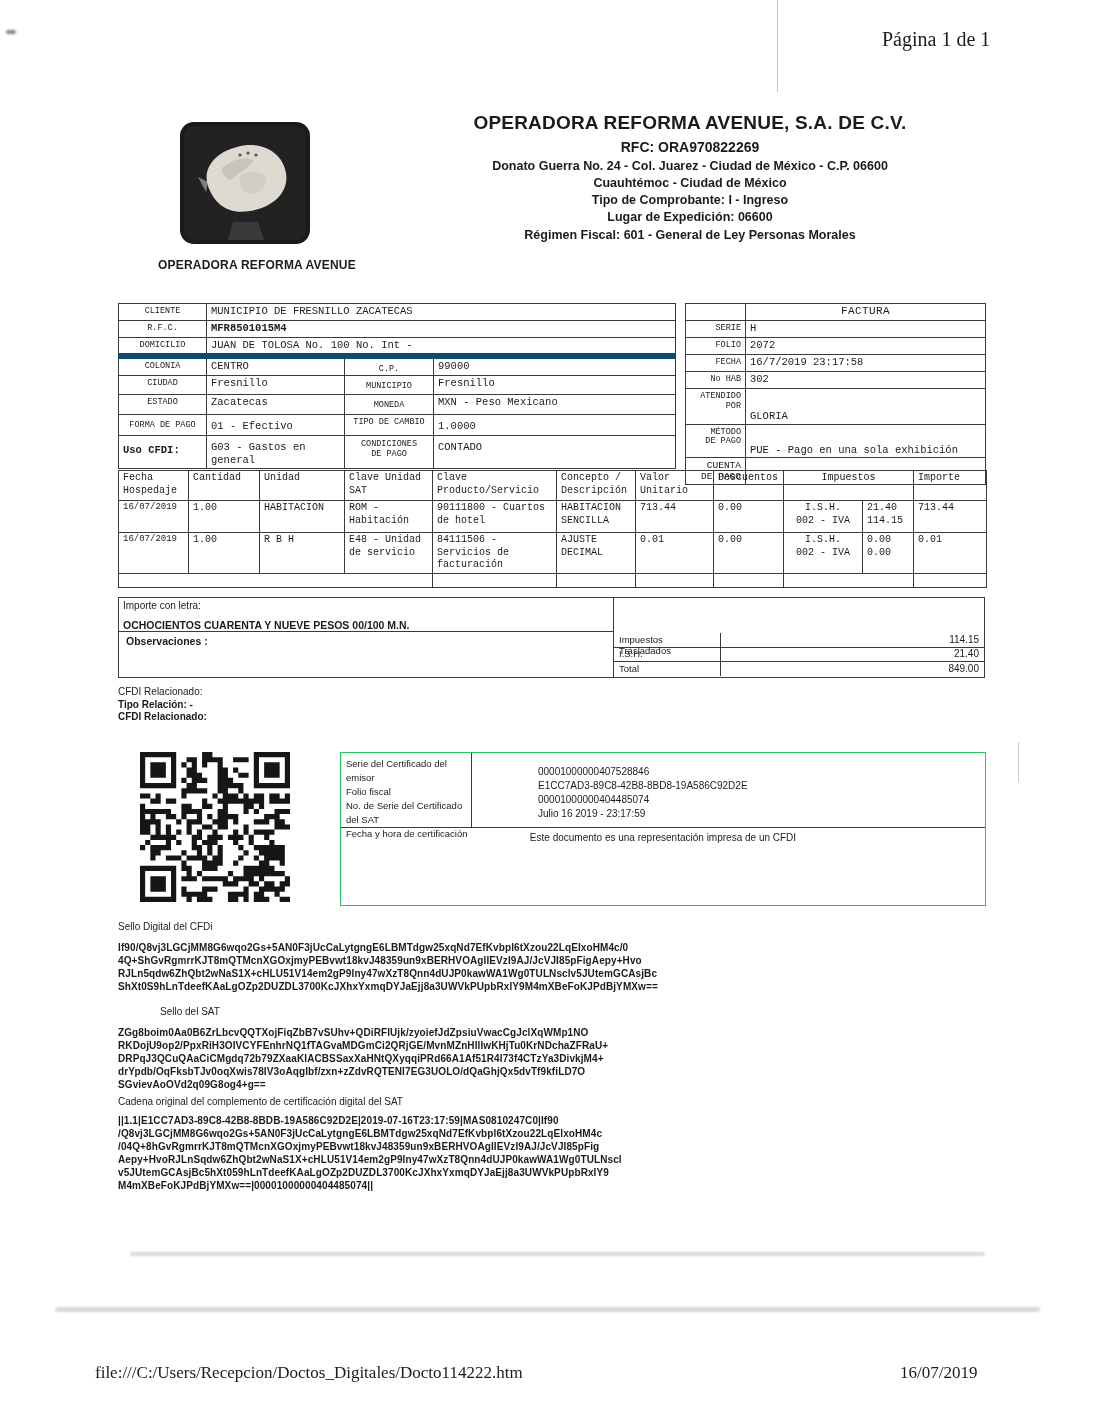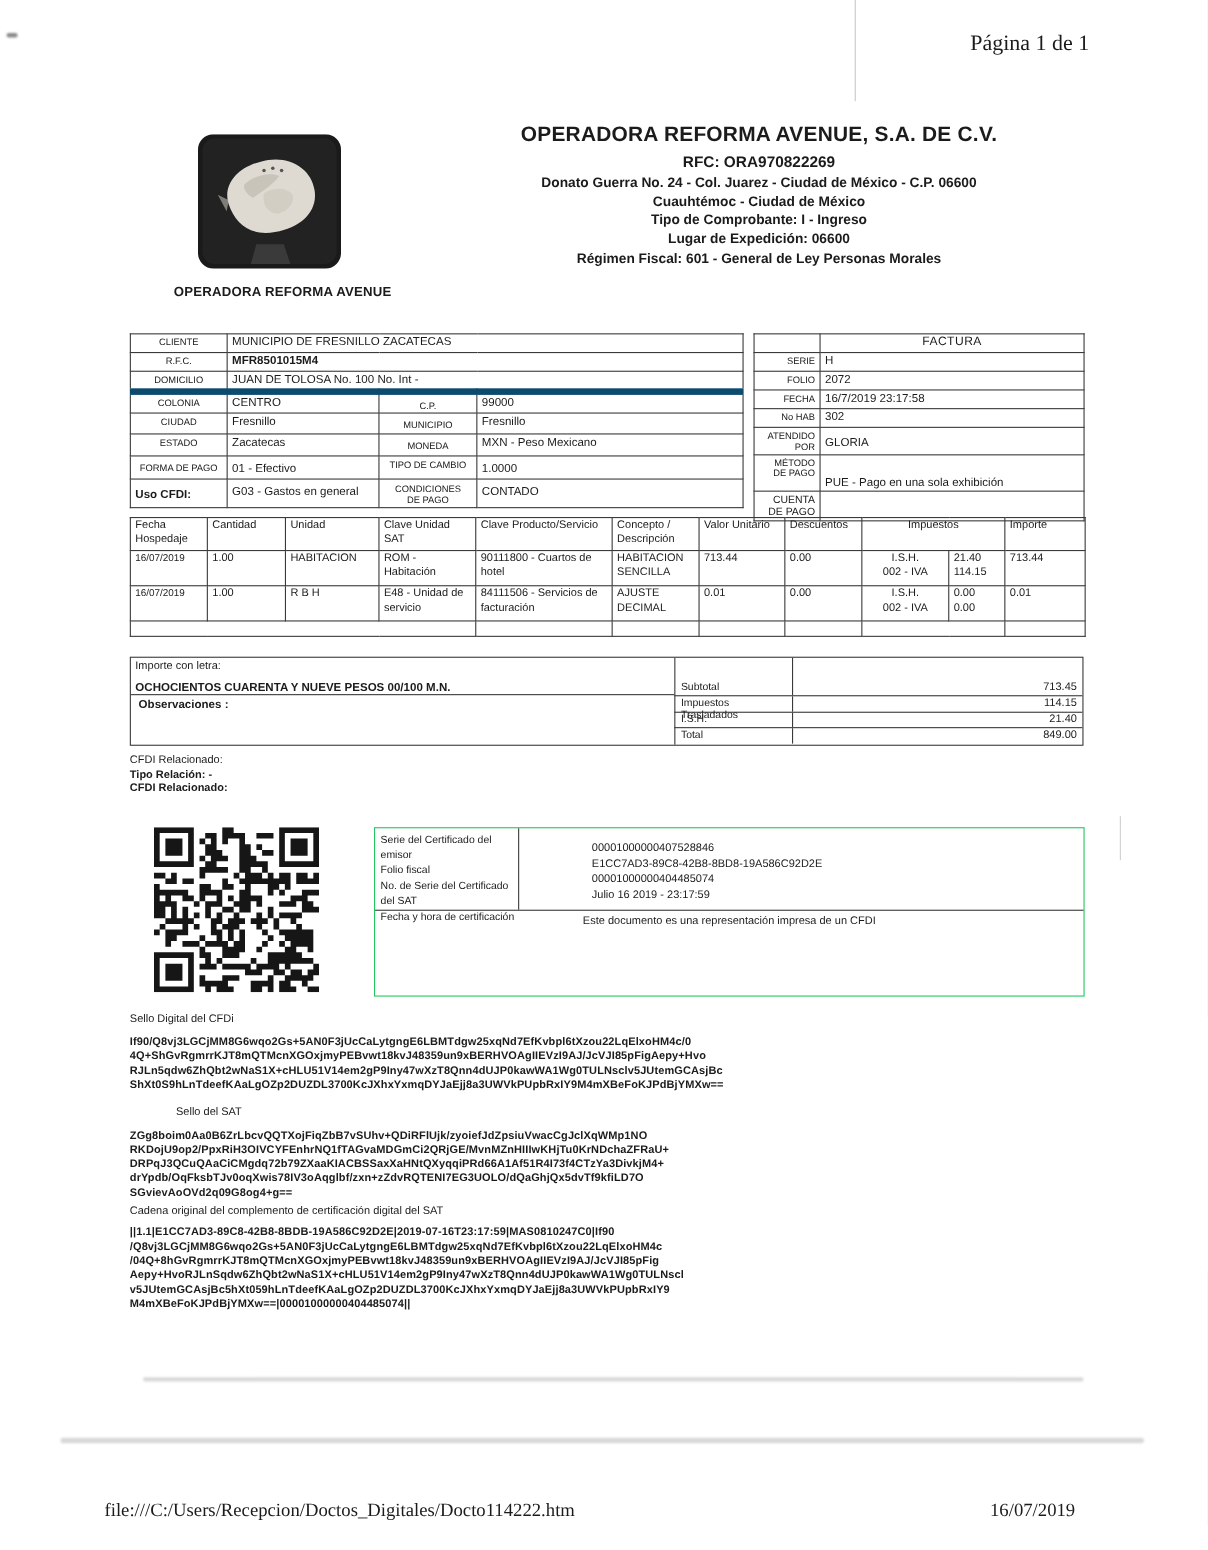--- a/index.html
+++ b/index.html
@@ -8,21 +8,21 @@
   .abs{position:absolute;}
   .serif{font-family:"Liberation Serif","DejaVu Serif",serif;}
   
   .emitter{text-align:center;line-height:1.38;}
   .emitter .t1{font-size:19px;font-weight:bold;letter-spacing:.2px;}
   .emitter .t2{font-size:14px;font-weight:bold;margin-top:2px;}
   .emitter .t3{font-size:12.5px;font-weight:bold;}
   
   .logo-caption{font-size:12px;font-weight:bold;letter-spacing:.2px;}
   
-  table{border-collapse:collapse;table-layout:fixed;}
+  table{border-collapse:collapse;table-layout:fixed;font-family:Liberation Mono, monospace;}
   td,th{border:1px solid #3a3a3a;padding:1px 4px;vertical-align:top;overflow:hidden;}
   .lblc{font-size:8.5px;text-align:center;line-height:1.15;padding-top:3px;color:#191919;}
   .lblr{font-size:8.5px;text-align:right;line-height:1.15;padding-top:3px;color:#191919;}
   .val{font-size:10.5px;line-height:1.2;}
   .bold{font-weight:bold;}
   .items th{font-size:10px;font-weight:normal;text-align:left;line-height:1.25;}
   .items td{font-size:10px;line-height:1.25;}
   .pre{white-space:pre-line;}
   .small{font-size:8px;line-height:1.3;}
   
@@ -158,21 +158,21 @@
       <td class="lblr">FECHA</td>
       <td class="val">16/7/2019 23:17:58</td>
     </tr>
     <tr style="height:17px">
       <td class="lblr">No HAB</td>
       <td class="val">302</td>
     </tr>
     <tr style="height:22px">
       <td class="lblr pre">ATENDIDO
 POR</td>
-      <td class="val" style="padding-top:7px">GLORIA</td>
+      <td class="val" style="padding-top:21px">GLORIA</td>
     </tr>
     <tr style="height:22px">
       <td class="lblr pre">MÉTODO
 DE PAGO</td>
       <td class="val" style="padding-top:19px">PUE - Pago en una sola exhibición</td>
     </tr>
     <tr style="height:25px">
       <td class="lblr pre" style="font-size:9.5px">CUENTA
 DE PAGO</td>
       <td class="val"></td>
@@ -249,24 +249,20 @@
   </tbody>
     </table>
 
   <div class="abs totbox" style="left:118px;top:597px;width:865px;height:79px;">
     <div class="abs" style="left:494px;top:0;bottom:0;width:1px;background:#3a3a3a;"></div>
     <div class="abs" style="left:4px;top:2px;font-size:10px;">Importe con letra:</div>
     <div class="abs" style="left:4px;top:21px;font-size:10.5px;font-weight:600;">OCHOCIENTOS CUARENTA Y NUEVE PESOS 00/100 M.N.</div>
     <div class="abs" style="left:0;top:33px;width:494px;height:1px;background:#3a3a3a;"></div>
     <div class="abs bold" style="left:7px;top:37px;font-size:10.5px;">Observaciones :</div>
 
-    <div class="totrow" style="top:0;height:34px;">
-      <div class="tl" style="display:flex;align-items:flex-end;padding-bottom:2px">Subtotal</div>
-      <div class="tv" style="display:flex;align-items:flex-end;justify-content:flex-end;padding-bottom:2px">713.45</div>
-    </div>
     <div class="totrow" style="top:35px;height:14px;gap:20px;">
       <div class="tl" style="padding-top:1px">Impuestos Trasladados</div>
       <div class="tv" style="padding-top:1px">114.15</div>
     </div>
     <div class="totrow" style="top:50px;height:13px;">
       <div class="tl" style="padding-top:0">I.S.H.</div>
       <div class="tv" style="padding-top:0">21.40</div>
     </div>
     <div class="totrow" style="top:64px;height:14px;border-bottom:none;">
       <div class="tl" style="padding-top:1px">Total</div>

